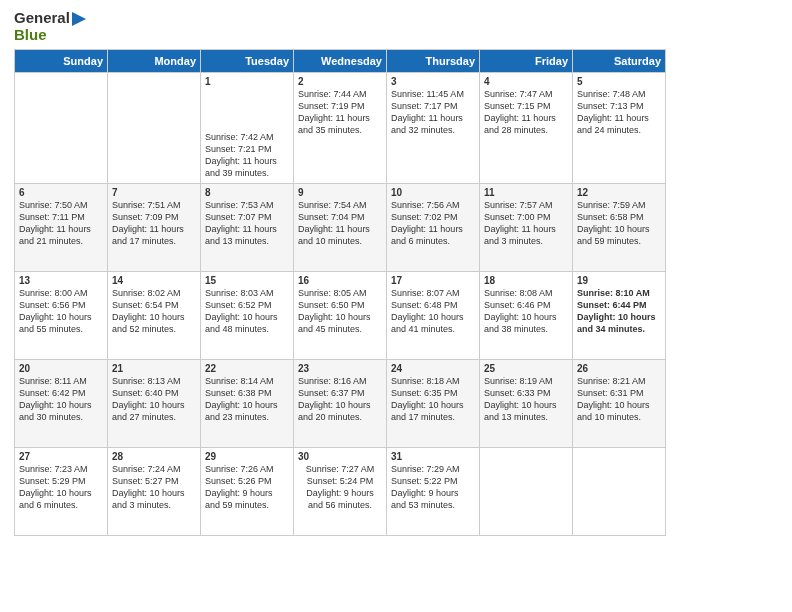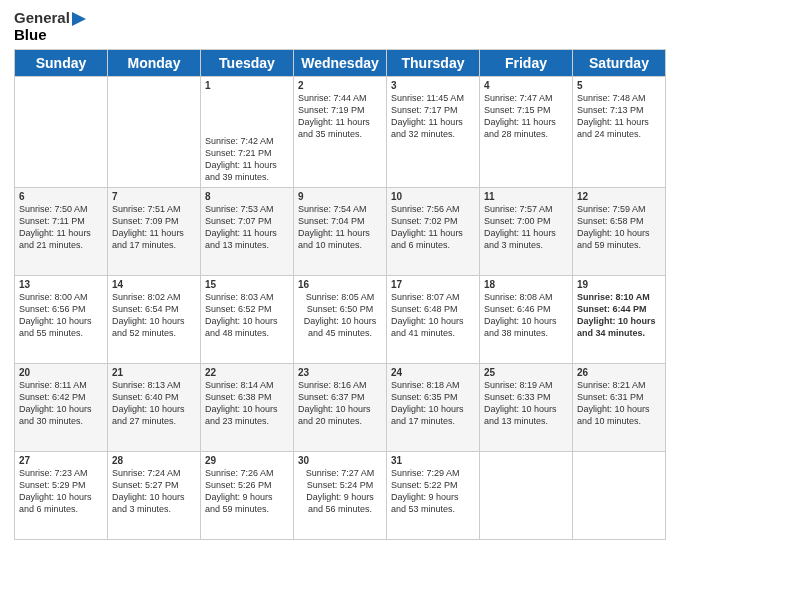--- a/index.html
+++ b/index.html
@@ -39,24 +39,24 @@
       color: #555;
     }
     table {
       width: 100%;
       border-collapse: collapse;
       table-layout: fixed;
     }
     thead tr th {
       background: #1a6bb5;
       color: #fff;
-      font-size: 14px;
+      font-size: 11px;
       font-weight: bold;
       padding: 5px 4px;
-      text-align: center;
+      text-align: right;
       border: 1px solid #ccc;
     }
     tbody tr td {
       border: 1px solid #ccc;
       vertical-align: top;
       padding: 3px 4px;
       font-size: 9.5px;
       color: #333;
       min-height: 80px;
       height: 88px;
@@ -82,21 +82,21 @@
 </head>
 <body>
 
 <div class="container">
   <div class="header">
     <div class="logo">
   <div style="display:flex;flex-direction:column;line-height:1.1;">
     <span style="font-size:15px;font-weight:bold;color:#333;">General<svg style="display:inline-block;vertical-align:middle;margin-left:2px;" width="14" height="14" viewBox="0 0 14 14">
               <polygon points="0,0 14,7 0,14" fill="#1a6bb5"></polygon>
             </svg></span>
-    <span style="font-size:15px;font-weight:bold;color:#000000;">Blue</span>
+    <span style="font-size:15px;font-weight:bold;color:#4d7c0f;">Blue</span>
   </div>
 </div>
     <div class="title-block">
       <div class="month-title"></div>
       <div class="location"></div>
     </div>
   </div>
 
   <table>
     <thead>
@@ -203,21 +203,21 @@
 Daylight: 10 hours and 52 minutes.</div>
           </td>
           <td>
             <span class="day-num">15</span>
             <div class="cell-content" style="white-space: pre-wrap;">Sunrise: 8:03 AM
 Sunset: 6:52 PM
 Daylight: 10 hours and 48 minutes.</div>
           </td>
           <td>
             <span class="day-num">16</span>
-            <div class="cell-content" style="white-space: pre-wrap; text-align: center;">Sunrise: 8:05 AM
+            <div class="cell-content" style="white-space: pre-wrap;">Sunrise: 8:05 AM
 Sunset: 6:50 PM
 Daylight: 10 hours and 45 minutes.</div>
           </td>
           <td>
             <span class="day-num">17</span>
             <div class="cell-content" style="white-space: pre-wrap;">Sunrise: 8:07 AM
 Sunset: 6:48 PM
 Daylight: 10 hours and 41 minutes.</div>
           </td>
           <td>

